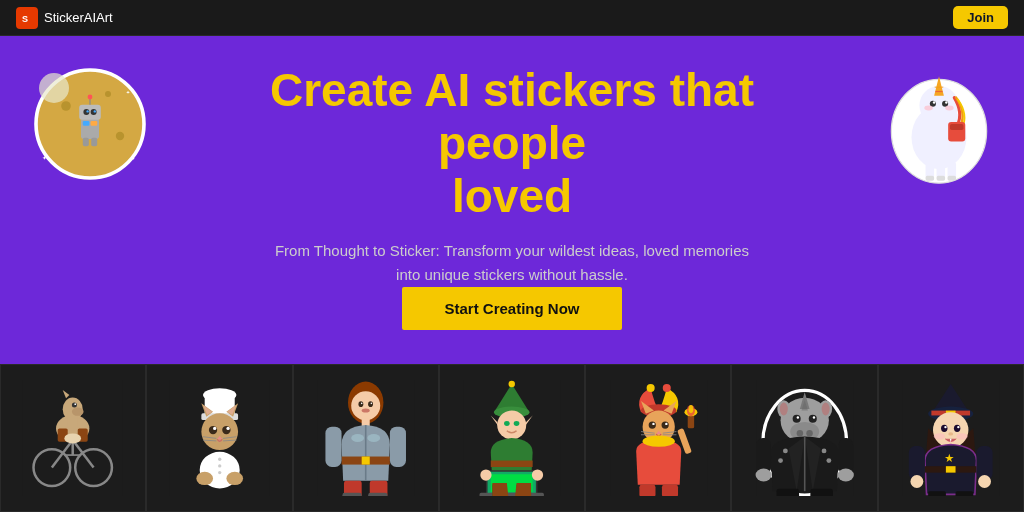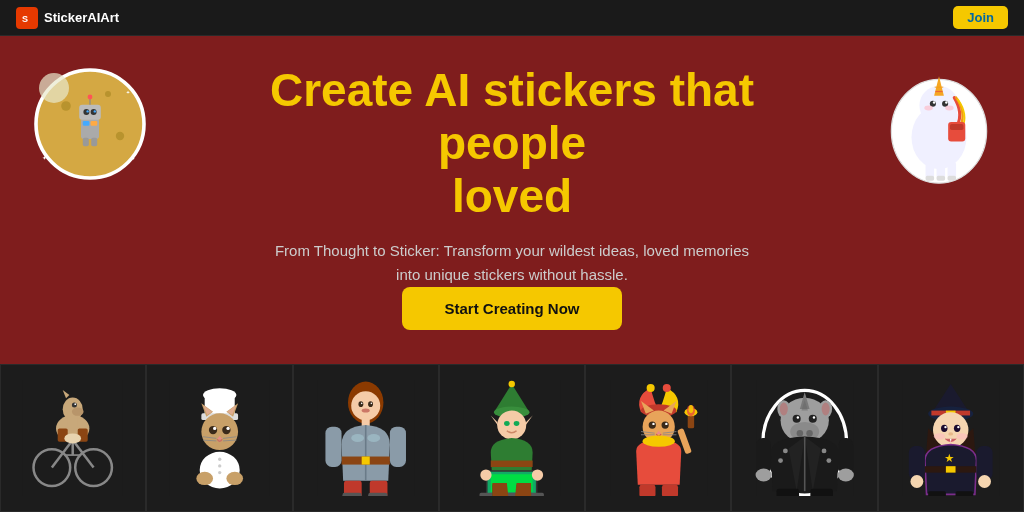--- a/index.html
+++ b/index.html
@@ -33,39 +33,39 @@
     .nav-logo-icon {
       width: 22px;
       height: 22px;
       background: #e63900;
       border-radius: 4px;
       display: flex; align-items: center; justify-content: center;
       font-size: 12px;
     }
     .nav-logo-text {
       font-size: 13px;
-      font-weight: 700;
+      font-weight: 400;
       color: #fff;
     }
     .join-btn {
       background: #f5c800;
-      color: #0369a1;
+      color: #0f172a;
       border: none;
       border-radius: 5px;
       padding: 4px 14px;
       font-size: 13px;
       font-weight: 600;
       cursor: pointer;
     }
 
     
     .hero {
       margin-top: 36px;
       height: calc(512px - 36px);
-      background: #7f1d1d;
+      background: #6d28d9;
       display: flex;
       flex-direction: column;
       align-items: center;
       justify-content: flex-start;
       padding-top: 28px;
       position: relative;
       overflow: hidden;
     }
 
     .hero-sticker-left {
@@ -101,21 +101,21 @@
       color: #ccc;
       line-height: 1.6;
       max-width: 480px;
       margin-left: auto;
       margin-right: auto;
     }
     .cta-btn {
       background: #f5c800;
       color: #111;
       border: none;
-      border-radius: 8px;
+      border-radius: 2px;
       padding: 13px 42px;
       font-size: 15px;
       font-weight: 600;
       cursor: pointer;
       display: inline-block;
     }
 
     
     .sticker-gallery {
       position: absolute;

